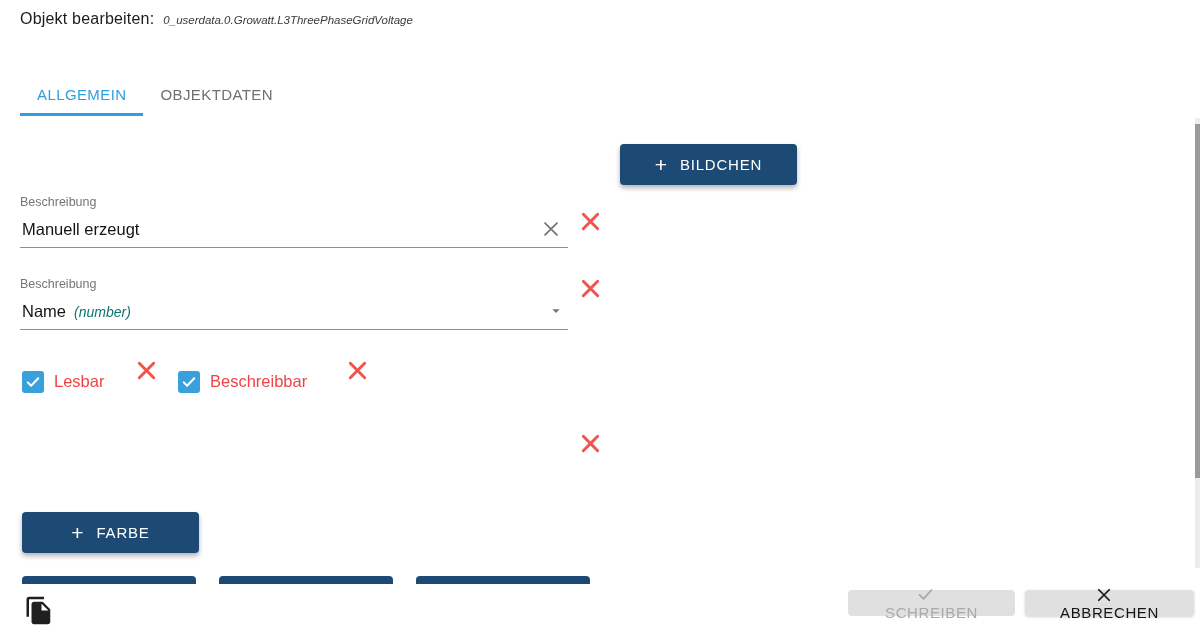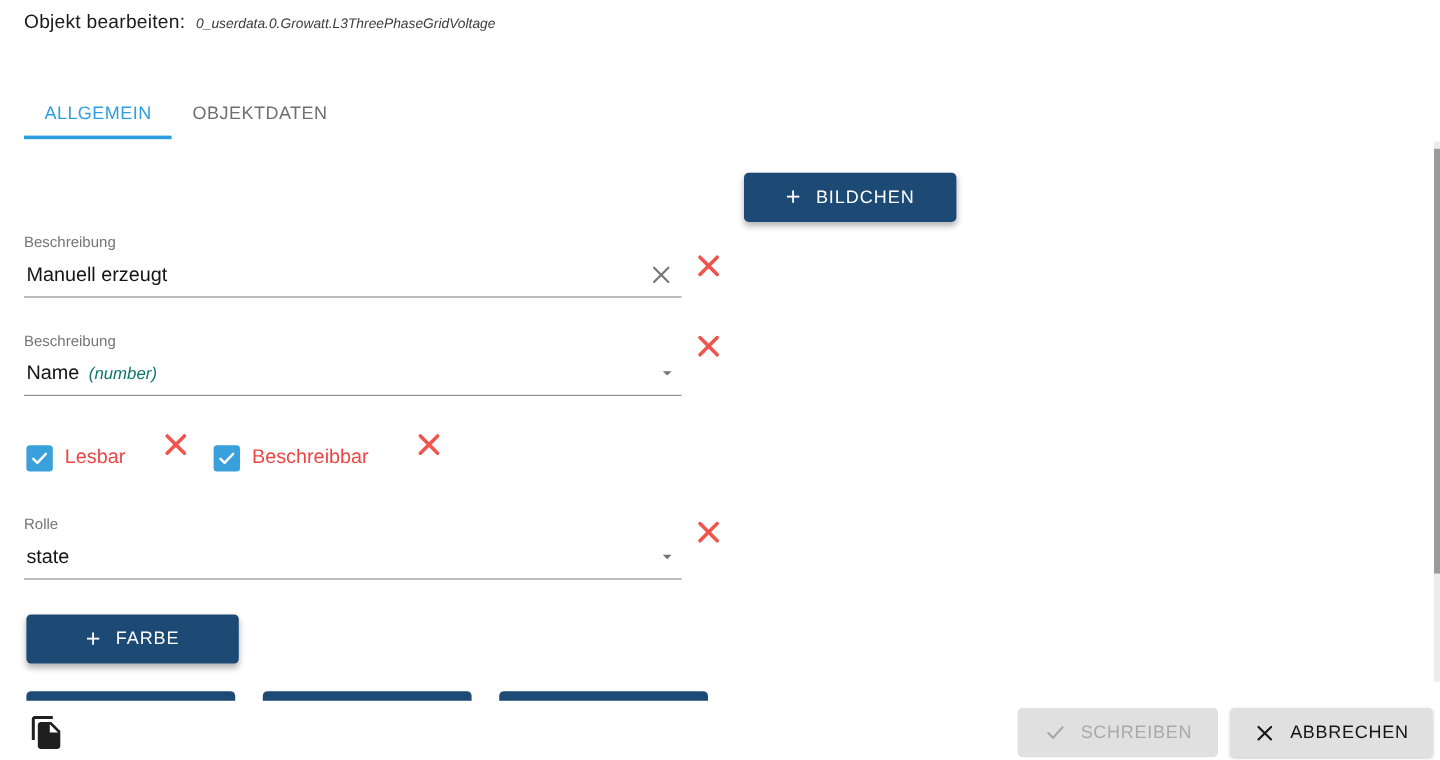--- a/index.html
+++ b/index.html
@@ -59,23 +59,23 @@
     box-shadow: 0 3px 5px rgba(0,0,0,0.3); cursor: pointer;
   }
   .primary-btn .plus { font-size: 21px; font-weight: 400; margin-right: 12px; line-height: 1; }
 
   .stub-btn {
     position: absolute; height: 8px; width: 174px; top: 576px;
     background: #1c4a75; border-radius: 4px 4px 0 0;
   }
 
   .footer-btn {
-    position: absolute; top: 590px; height: 41px; border: none; border-radius: 4px;
+    position: absolute; top: 590px; height: 26px; border: none; border-radius: 4px;
     background: #e0e0e0; display: flex; align-items: center; justify-content: center;
-    font-family: "Liberation Sans", sans-serif; font-size: 15px; letter-spacing: 0.6px; cursor: pointer;
+    font-family: "Liberation Sans", sans-serif; font-size: 15px; letter-spacing: 0.6px; cursor: pointer; flex-direction: column;
   }
   .footer-btn .f-icon { margin-right: 12px; display: flex; }
   .footer-btn.disabled { color: #a9a9a9; }
   .footer-btn.enabled { color: #151515; box-shadow: 0 1px 3px rgba(0,0,0,0.18); }
 
   .copy-btn { position: absolute; left: 24px; top: 594px; width: 30px; height: 34px; cursor: pointer; background: none; border: none; }
 
   
   .scroll-track { position: absolute; left: 1195px; top: 118px; width: 5px; height: 450px; background: #ececec; }
   .scroll-thumb { position: absolute; left: 1195px; top: 124px; width: 5px; height: 354px; background: #9a9a9a; cursor: pointer; }
@@ -154,31 +154,20 @@
         <path d="M5 12.5 L9.5 17 L19 7" stroke="#ffffff" stroke-width="2.7" stroke-linecap="round" stroke-linejoin="round" fill="none"></path>
       </svg>
   </div>
   <span class="checkbox-label" style="left:210px; top:372px;">Beschreibbar</span>
   <span class="delete-x" style="left:346px; top:359px;">
     <svg viewBox="0 0 24 24" width="23" height="23">
         <path d="M4.5 4.5 L19.5 19.5 M19.5 4.5 L4.5 19.5" stroke="#f0544c" stroke-width="3.1" stroke-linecap="round" fill="none"></path>
       </svg>
   </span>
 
-  <div class="field" style="top:430px; width:548px;">
-    <div class="field-label">Rolle</div>
-    <div class="field-row">
-      <span class="select-value">state</span>
-      <span class="caret-icon">
-        <svg viewBox="0 0 24 24" width="16" height="16">
-            <path d="M6.5 9.5 L12 15 L17.5 9.5 Z" fill="#757575"></path>
-          </svg>
-      </span>
-    </div>
-  </div>
   <span class="delete-x" style="left:579px; top:432px;">
     <svg viewBox="0 0 24 24" width="23" height="23">
         <path d="M4.5 4.5 L19.5 19.5 M19.5 4.5 L4.5 19.5" stroke="#f0544c" stroke-width="3.1" stroke-linecap="round" fill="none"></path>
       </svg>
   </span>
 
   <button class="primary-btn" style="left:22px; top:512px; width:177px;">
     <span class="plus">+</span>
     <span>FARBE</span>
   </button>

